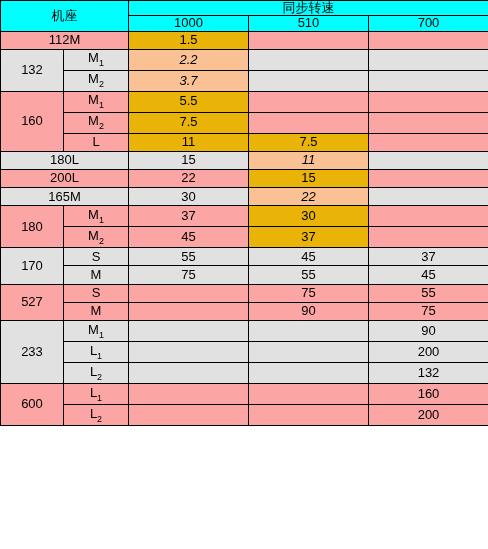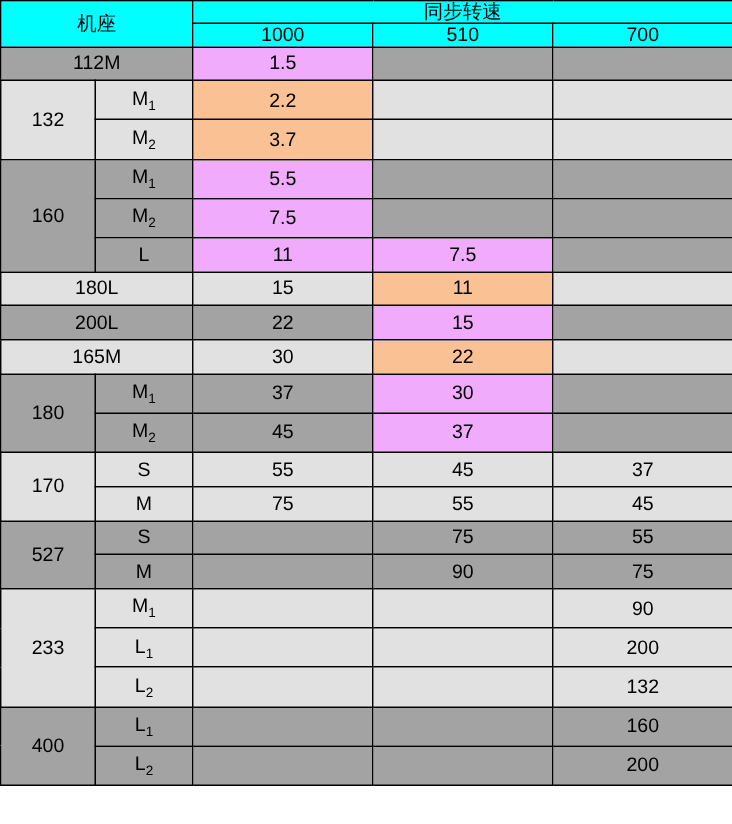--- a/index.html
+++ b/index.html
@@ -10,21 +10,21 @@
   body {
     width: 488px;
     height: 549px;
     font-family: "Liberation Sans", "DejaVu Sans", sans-serif;
     overflow: hidden;
   }
   #spec-table {
     border-collapse: collapse;
     table-layout: fixed;
     width: 488px;
-    height: 524px;
+    height: 426px;
     border: 1px solid #000000;
   }
   #spec-table td, #spec-table th {
     border: 1px solid #000000;
     text-align: center;
     vertical-align: middle;
     font-weight: normal;
     font-size: 13px;
     color: #000000;
     padding: 0;
@@ -38,27 +38,28 @@
   .hdr-main {
     font-size: 14px;
   }
   .hdr-speed {
     font-size: 13px;
   }
   .row-gray td {
     background: #e1e1e1;
   }
   .row-white td {
-    background: #a3a3a3;
+    background: #fca5a5;
   }
   td.cell-orange {
-    background: #f0abfc;
+    background: #eab308;
   }
   td.cell-peach {
     background: #fac294;
+    font-style: italic;
   }
   td.cell-empty {
     
   }
   .sub {
     font-size: 9px;
     vertical-align: sub;
     line-height: 1;
   }
   col.c-frame { width: 63px; }
@@ -198,21 +199,21 @@
         <td class="cell-empty"></td>
         <td class="cell-empty">200</td>
       </tr>
       <tr class="row-gray">
         <td><span>L</span><span class="sub">2</span></td>
         <td class="cell-empty"></td>
         <td class="cell-empty"></td>
         <td class="cell-empty">132</td>
       </tr>
       <tr class="row-white">
-        <td rowspan="2">400</td>
+        <td rowspan="2">600</td>
         <td><span>L</span><span class="sub">1</span></td>
         <td class="cell-empty"></td>
         <td class="cell-empty"></td>
         <td class="cell-empty">160</td>
       </tr>
       <tr class="row-white">
         <td><span>L</span><span class="sub">2</span></td>
         <td class="cell-empty"></td>
         <td class="cell-empty"></td>
         <td class="cell-empty">200</td>

